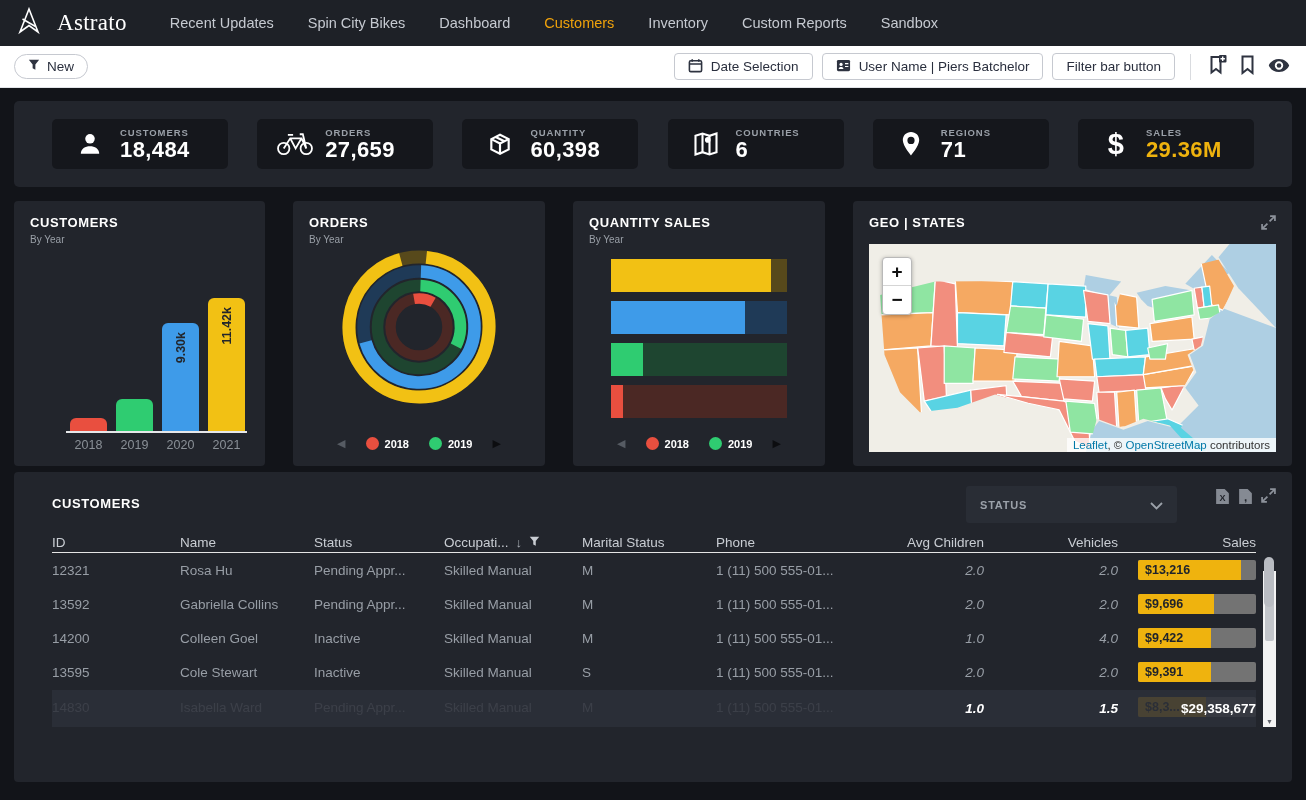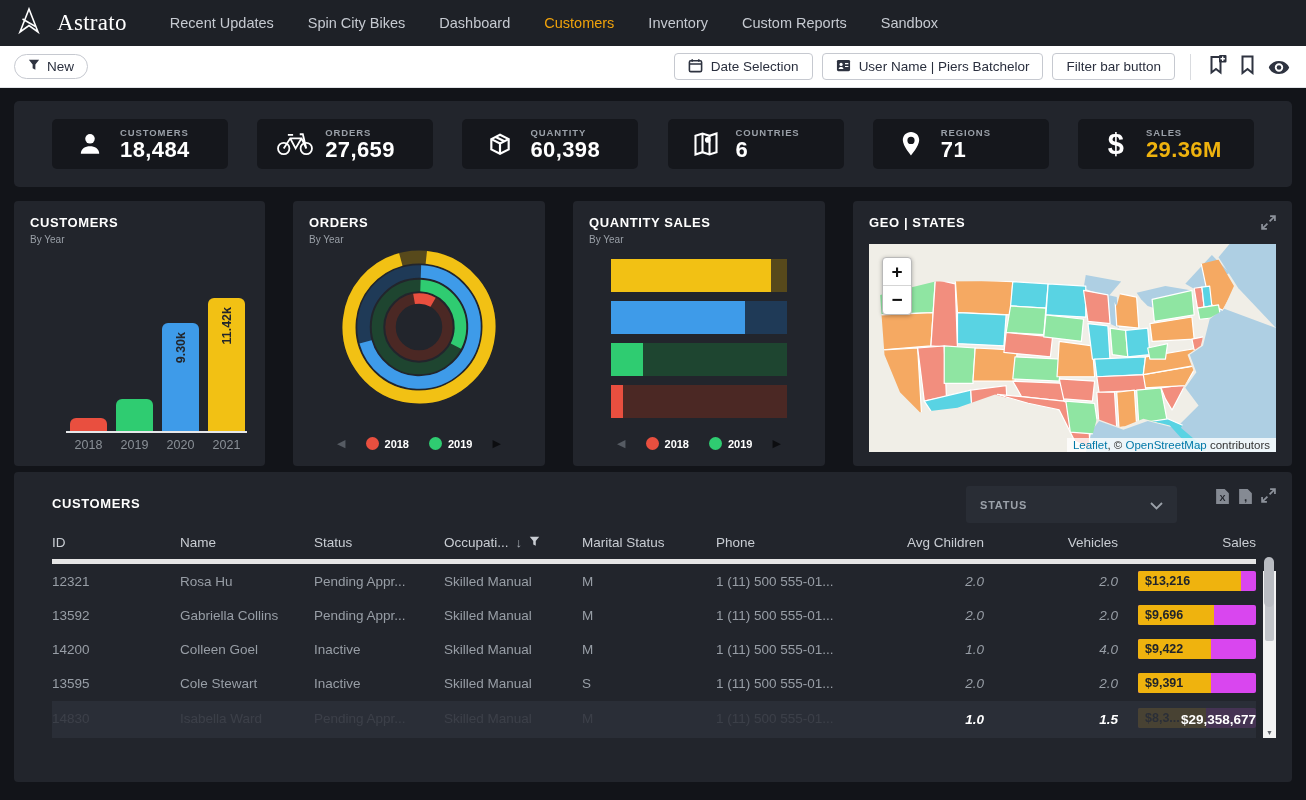--- a/index.html
+++ b/index.html
@@ -14,21 +14,21 @@
   .topnav{height:46px;background:var(--nav-bg);display:flex;align-items:center;padding:0 16px;}
   .brand{display:flex;align-items:center;gap:15px;margin-right:26px;}
   .brand-name{font-family:"Liberation Serif",serif;font-size:23px;color:#fff;letter-spacing:.3px;}
   .nav-item{color:#C6CAD1;font-size:14.5px;padding:0 17px;cursor:pointer;}
   .nav-item.active{color:var(--nav-active,#F0A20B);}
 
   
   .toolbar{height:42px;background:#fff;border-bottom:1px solid #E2E4E8;display:flex;align-items:center;padding:0 14px;}
   .chip{display:flex;align-items:center;gap:7px;border:1px solid #C6C9D0;border-radius:14px;background:#fff;
         padding:4px 13px;font-size:13.5px;color:#2A2F3E;font-family:inherit;cursor:pointer;}
-  .toolbar-right{margin-left:auto;display:flex;align-items:flex-end;gap:9px;}
+  .toolbar-right{margin-left:auto;display:flex;align-items:center;gap:9px;}
   .tb-btn{display:flex;align-items:center;gap:8px;border:1px solid #C6C9D0;border-radius:4px;background:#fff;
         height:27px;padding:0 13px;font-size:13.5px;color:#2A2F3E;font-family:inherit;cursor:pointer;}
   .vdiv{width:1px;height:26px;background:#D9DBDF;margin:0 6px;}
   .icon-btn{background:none;border:none;cursor:pointer;display:flex;align-items:center;padding:2px;}
 
   
   main{padding:13px 14px 0;}
   .panel{background:var(--panel-bg);border-radius:4px;}
 
   
@@ -90,29 +90,29 @@
   .table-head{display:flex;align-items:center;}
   .table-title{font-size:13px;font-weight:800;color:#fff;letter-spacing:.6px;margin:10px auto 0 22px;align-self:flex-start;}
   .dd-group{display:flex;gap:14px;}
   .dd{width:211px;height:37px;background:#292D35;border-radius:3px;display:flex;align-items:center;
       justify-content:space-between;padding:0 14px;cursor:pointer;}
   .dd-label{font-size:11px;font-weight:bold;letter-spacing:.8px;color:#9BA1A9;}
   .tbl-icons{display:flex;gap:8px;margin-left:38px;align-self:flex-start;margin-top:2px;}
 
   .table-grid-wrap{position:relative;margin-top:12px;padding:0 20px 0 22px;}
   .grid-header,.tr,.totals-grid{display:grid;grid-template-columns:128px 134px 130px 138px 134px 172px 96px 134px minmax(0,1fr);align-items:center;}
-  .grid-header{padding-bottom:9px;border-bottom:5px solid #e5e5e5;}
+  .grid-header{padding-bottom:2px;border-bottom:1px solid #e5e5e5;}
   .th{font-size:13.5px;color:#C9CDD3;display:flex;align-items:center;gap:7px;cursor:pointer;}
   .th.right{justify-content:flex-end;}
   .th-sort{color:#A9AEB5;font-size:13px;}
   .tr{height:34px;}
   .td{font-size:13.5px;color:var(--row-text);white-space:nowrap;overflow:hidden;}
   .td.right{text-align:right;font-style:italic;}
   .sales-td{display:flex;justify-content:flex-end;}
-  .sales-bar{width:118px;height:20px;background:#d946ef;border-radius:2px;position:relative;overflow:hidden;}
+  .sales-bar{width:118px;height:20px;background:#737373;border-radius:2px;position:relative;overflow:hidden;}
   .sales-fill{position:absolute;left:0;top:0;bottom:0;background:var(--accent);}
   .sales-label{position:absolute;left:7px;top:0;bottom:0;display:flex;align-items:center;
                font-size:12.5px;font-weight:bold;color:#20242B;}
   .totals-row{position:relative;height:37px;margin-top:1px;}
   .ghost{position:absolute;inset:0;}
   .totals-overlay{position:absolute;inset:0;background:rgba(44,48,57,.86);}
   .totals-grid{position:absolute;inset:0;}
   .totals-grid .td{font-weight:bold;color:#fff;font-size:13.5px;}
   .total-sales{font-size:14px;font-weight:bold;color:#fff;}
 

